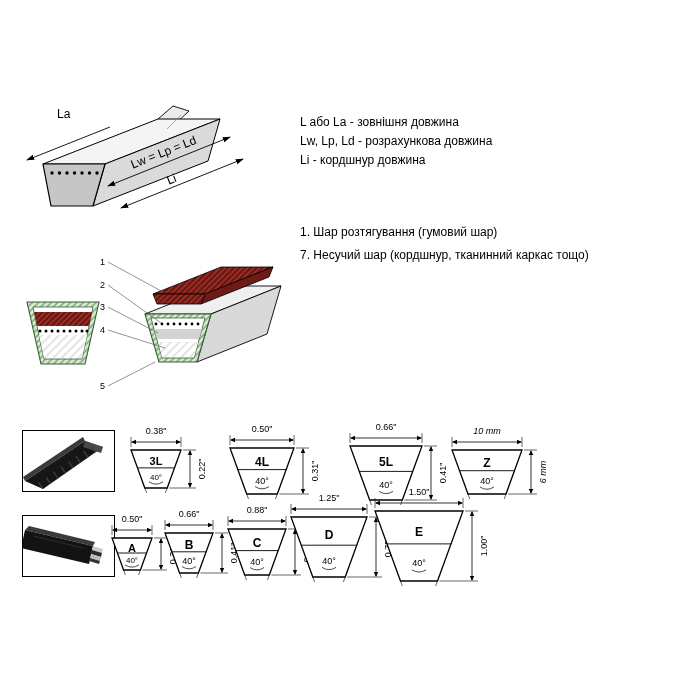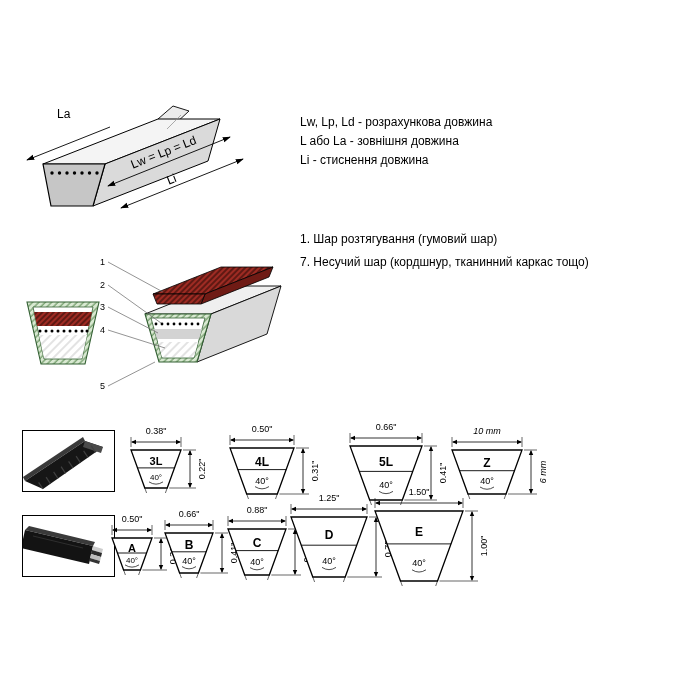--- a/index.html
+++ b/index.html
@@ -47,23 +47,23 @@
       <line x1="12" y1="62" x2="95" y2="29" marker-start="url(#ahS)"></line>
       <line x1="93" y1="88" x2="215" y2="39" marker-start="url(#ahS)" marker-end="url(#ahE)"></line>
       <line x1="106" y1="110" x2="228" y2="61" marker-start="url(#ahS)" marker-end="url(#ahE)"></line>
     </g>
     <text x="42" y="20" font-size="12">La</text>
     <text x="150" y="58" font-size="12" text-anchor="middle" transform="rotate(-21.5 150 58)">Lw = Lp = Ld</text>
     <text x="158" y="85" font-size="12" text-anchor="middle" transform="rotate(-21.5 158 85)">Li</text>
   </svg>
 
   <div class="abs" style="left:300px; top:113px">
+    <div class="legend-line">L або La - зовнішня довжина</div>
     <div class="legend-line">Lw, Lp, Ld - розрахункова довжина</div>
-    <div class="legend-line">L або La - зовнішня довжина</div>
-    <div class="legend-line">Li - стиснення довжина</div>
+    <div class="legend-line">Li - кордшнур довжина</div>
   </div>
 
   <svg class="abs" style="left:15px; top:242px" width="270" height="155" viewBox="0 0 270 155">
     <defs>
       <pattern id="pRed" width="4" height="4" patternUnits="userSpaceOnUse" patternTransform="rotate(45)">
         <rect width="4" height="4" fill="#9e2b23"></rect>
         <line x1="1" y1="0" x2="1" y2="4" stroke="#3d0e0a" stroke-width="1.3"></line>
       </pattern>
       <pattern id="pGreen" width="4.5" height="4.5" patternUnits="userSpaceOnUse" patternTransform="rotate(45)">
         <rect width="4.5" height="4.5" fill="#d9e9d2"></rect>
@@ -124,21 +124,21 @@
     </g>
     <g font-size="9">
       <text x="90" y="23" text-anchor="end">1</text>
       <text x="90" y="46" text-anchor="end">2</text>
       <text x="90" y="68" text-anchor="end">3</text>
       <text x="90" y="91" text-anchor="end">4</text>
       <text x="90" y="147" text-anchor="end">5</text>
     </g>
   </svg>
 
-  <div class="abs" style="left:300px; top:228px">
+  <div class="abs" style="left:300px; top:221px">
     <div class="construction-item">1. Шар розтягування (гумовий шар)</div>
     <div class="construction-item">7. Несучий шар (кордшнур, тканинний каркас тощо)</div>
   </div>
 
   <div class="photo-box" style="left:22px; top:430px">
     <svg width="91" height="60" viewBox="0 0 91 60">
       <polygon points="2,50 62,10 60,6 0,46" fill="#3a3a3a"></polygon>
       <polygon points="2,50 62,10 80,16 20,58" fill="#161616"></polygon>
       <polygon points="62,10 80,16 78,22 60,16" fill="#4a4a4a"></polygon>
       <g stroke="#404040" stroke-width="1.2">

